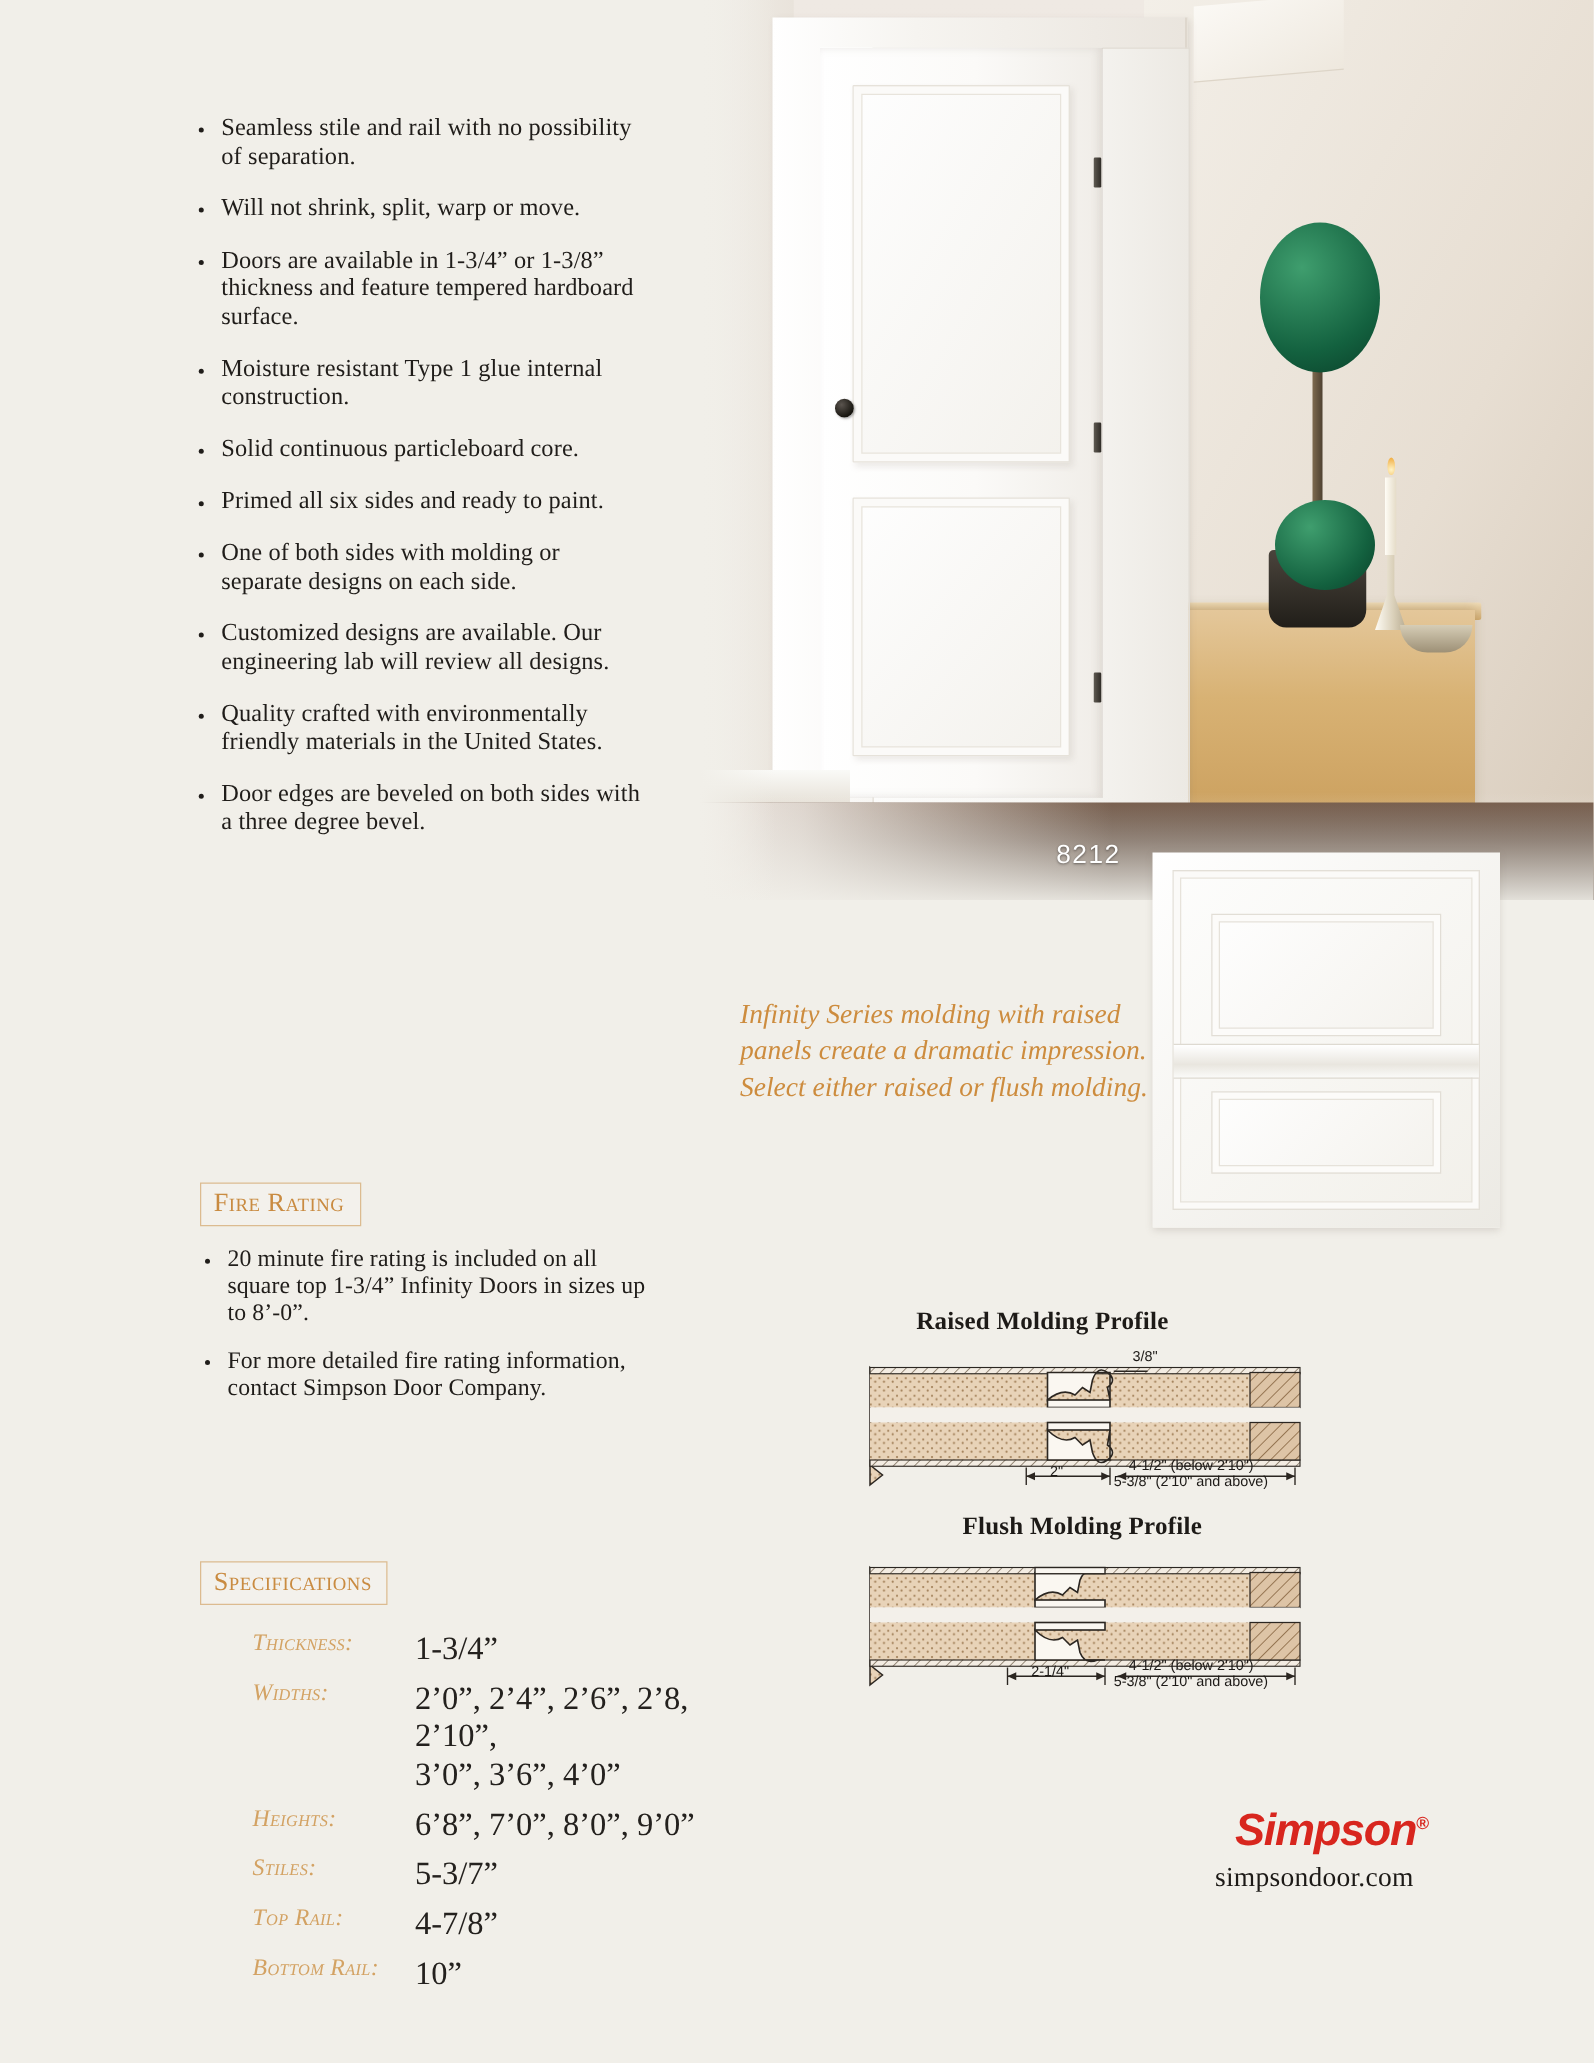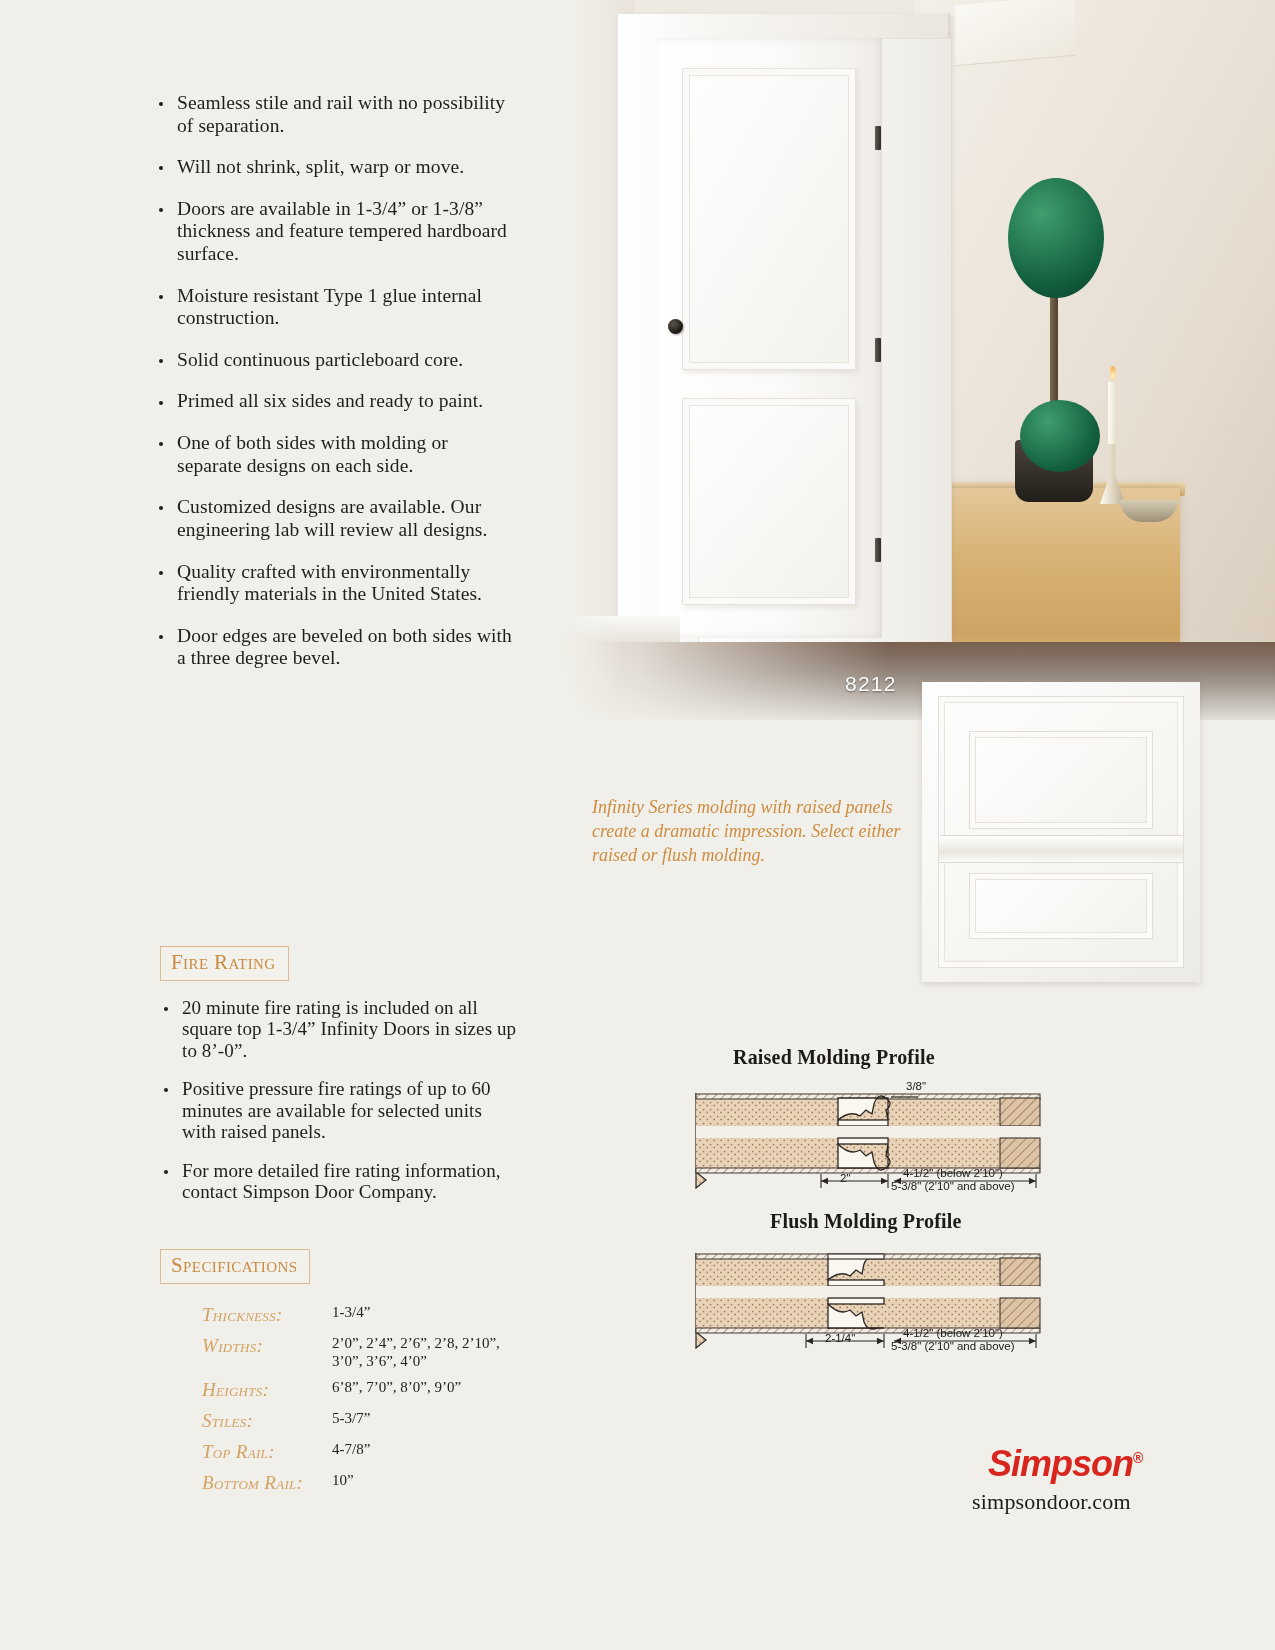--- a/index.html
+++ b/index.html
@@ -36,21 +36,21 @@
   .fire-block{position:absolute;left:160px;top:946px;width:360px;}
   .fire-block .bullet-item{font-size:19px;margin-bottom:17px;line-height:1.13;}
 
   .spec-block{position:absolute;left:160px;top:1249px;width:400px;}
   .spec-table{border-collapse:collapse;margin-top:4px;margin-left:42px;}
   .spec-table td{vertical-align:top;padding:0 0 9px 0;}
   .spec-label{
     color:#d3a263;font-style:italic;font-variant:small-caps;
     font-size:19px;width:130px;white-space:nowrap;letter-spacing:.3px;
   }
-  .spec-value{color:#24211e;font-size:15px;line-height:1.18;white-space:pre-line;}
+  .spec-value{color:#24211e;font-size:26px;line-height:1.18;white-space:pre-line;}
 
   
   .photo{
     position:absolute;left:560px;top:0;width:715px;height:720px;
     overflow:hidden;
   }
   .photo-bg{
     position:absolute;inset:0;
     background:
       linear-gradient(to bottom,#efe9e3 0%,#ece5dd 55%,#e3dbd2 75%,#cdbfb2 100%);
@@ -162,21 +162,21 @@
   .door-code{
     position:absolute;left:845px;top:672px;
     color:#ffffff;font-size:21px;letter-spacing:1.2px;
     text-shadow:0 1px 2px rgba(0,0,0,.45);
     font-family:"Liberation Sans", sans-serif;
   }
 
   
   .caption{
     position:absolute;left:592px;top:796px;width:330px;
-    color:#cd8c3e;font-style:italic;font-size:18px;line-height:1.33;
+    color:#cd8c3e;font-style:italic;font-size:22px;line-height:1.33;
   }
 
   
   .detail-photo{
     position:absolute;left:922px;top:682px;width:278px;height:300px;
     background:linear-gradient(135deg,#ffffff 0%,#f7f6f3 40%,#eceae4 100%);
     box-shadow:0 2px 6px rgba(130,120,110,.25);overflow:hidden;
   }
   .dp-frame{
     position:absolute;left:16px;top:14px;right:16px;bottom:14px;
@@ -312,24 +312,20 @@
         </li>
       </ul>
   </div>
 
   <div class="fire-block">
     <div class="sec-head">Fire Rating</div>
     <ul class="bullet-list" id="fire-list">
         <li class="bullet-item">
           <span class="dot"></span>
           <span class="txt">20 minute fire rating is included on all square top 1-3/4” Infinity Doors in sizes up to 8’-0”.</span>
-        </li>
-        <li class="bullet-item">
-          <span class="dot"></span>
-          <span class="txt">Positive pressure fire ratings of up to 60 minutes are available for selected units with raised panels.</span>
         </li>
         <li class="bullet-item">
           <span class="dot"></span>
           <span class="txt">For more detailed fire rating information, contact Simpson Door Company.</span>
         </li>
       </ul>
   </div>
 
   <div class="spec-block">
     <div class="sec-head">Specifications</div>

